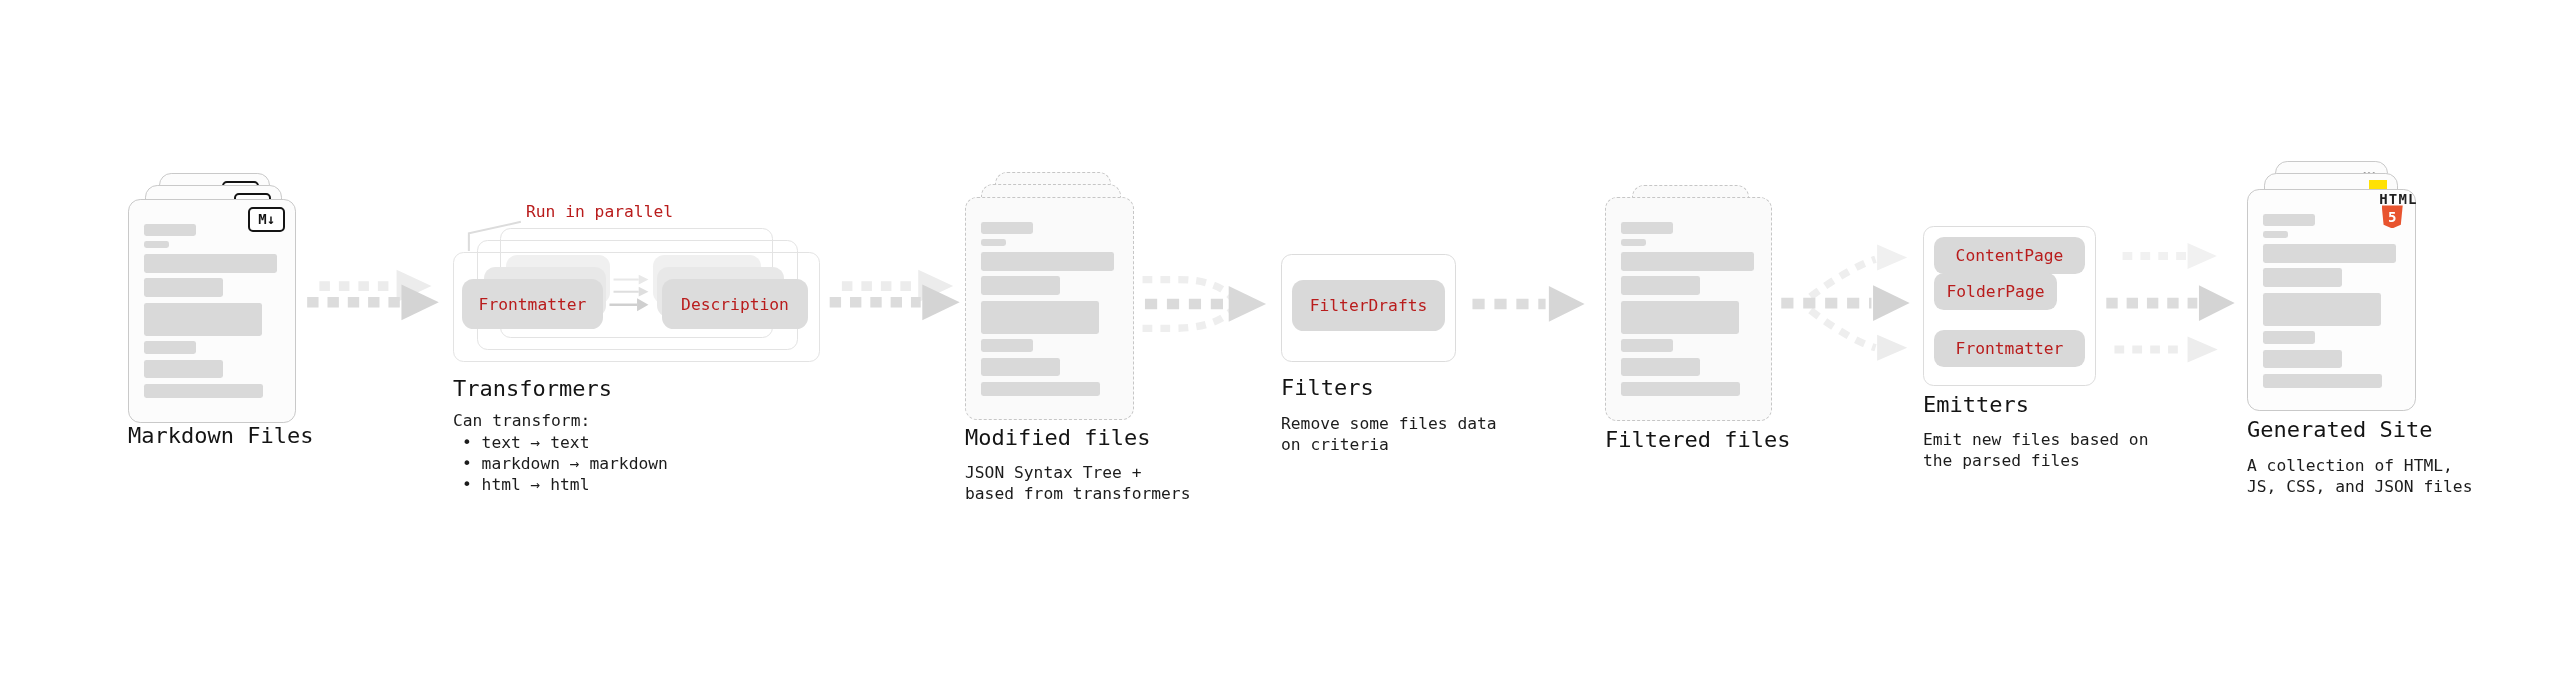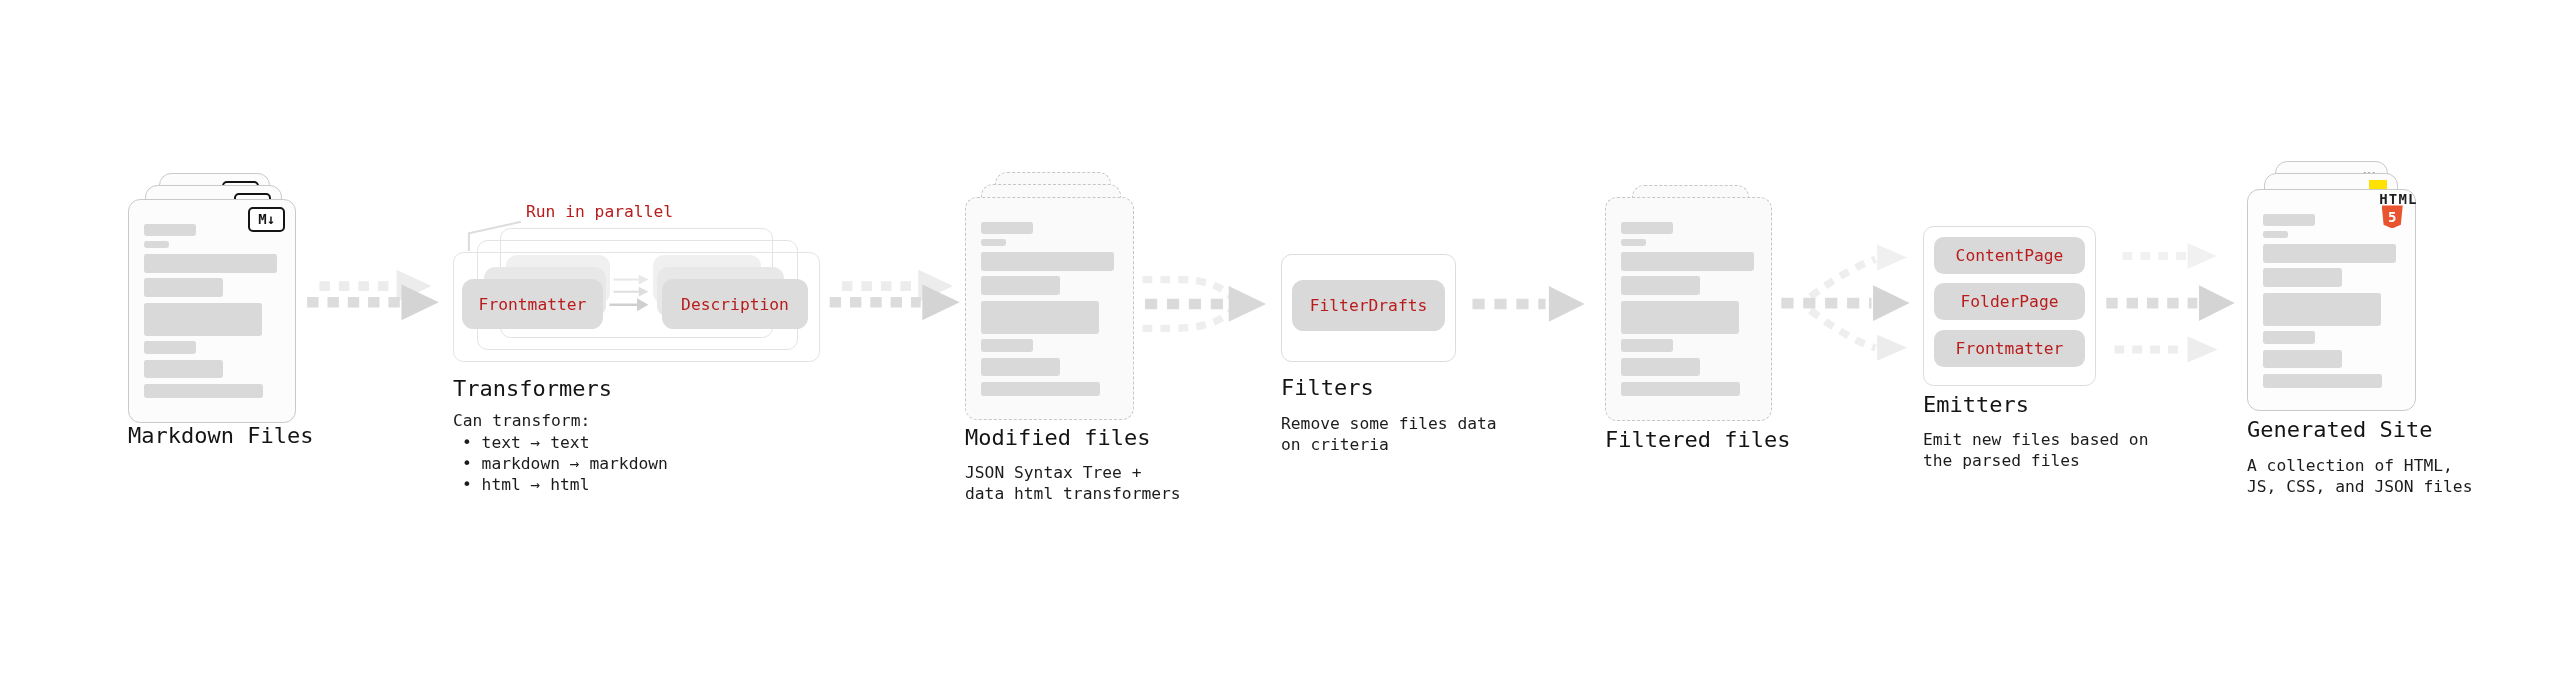--- a/index.html
+++ b/index.html
@@ -109,21 +109,21 @@
       <i class="bar b2"></i>
       <i class="bar b3"></i>
       <i class="bar b4"></i>
       <i class="bar b5"></i>
       <i class="bar b6"></i>
       <i class="bar b7"></i>
       <i class="bar b8"></i>
     </div>
     <div class="title" style="left:965px;top:425px">Modified files</div>
     <div class="desc" style="left:965px;top:462px">JSON Syntax Tree +</div>
-    <div class="desc" style="left:965px;top:483px">data html transformers</div>
+    <div class="desc" style="left:965px;top:483px">based from transformers</div>
   </div>
 
   <div class="stage">
     <div class="obox solidish" style="left:1281px;top:254px;width:173px;height:106px"></div>
     <div class="pill" style="left:1292px;top:280px;width:153px;height:51px;background:#d9d9d9">FilterDrafts</div>
     <div class="title" style="left:1281px;top:375px">Filters</div>
     <div class="desc" style="left:1281px;top:413px">Remove some files data</div>
     <div class="desc" style="left:1281px;top:434px">on criteria</div>
   </div>
 
@@ -138,21 +138,21 @@
       <i class="bar b6"></i>
       <i class="bar b7"></i>
       <i class="bar b8"></i>
     </div>
     <div class="title" style="left:1605px;top:427px">Filtered files</div>
   </div>
 
   <div class="stage">
     <div class="obox solidish" style="left:1923px;top:226px;width:171px;height:158px"></div>
     <div class="pill em" style="left:1934px;top:237px;width:151px;height:37px">ContentPage</div>
-    <div class="pill em" style="left:1934px;top:283px;width:151px;height:37px">FolderPage</div>
+    <div class="pill em" style="left:1934px;top:273px;width:123px;height:37px">FolderPage</div>
     <div class="pill em" style="left:1934px;top:330px;width:151px;height:37px">Frontmatter</div>
     <div class="title" style="left:1923px;top:392px">Emitters</div>
     <div class="desc" style="left:1923px;top:429px">Emit new files based on</div>
     <div class="desc" style="left:1923px;top:450px">the parsed files</div>
   </div>
 
   <div class="stage">
     <div class="doc" style="left:2275px;top:161px;width:111px;height:98px">
       <span class="cssbadge">
         <span class="txt">CSS</span>

